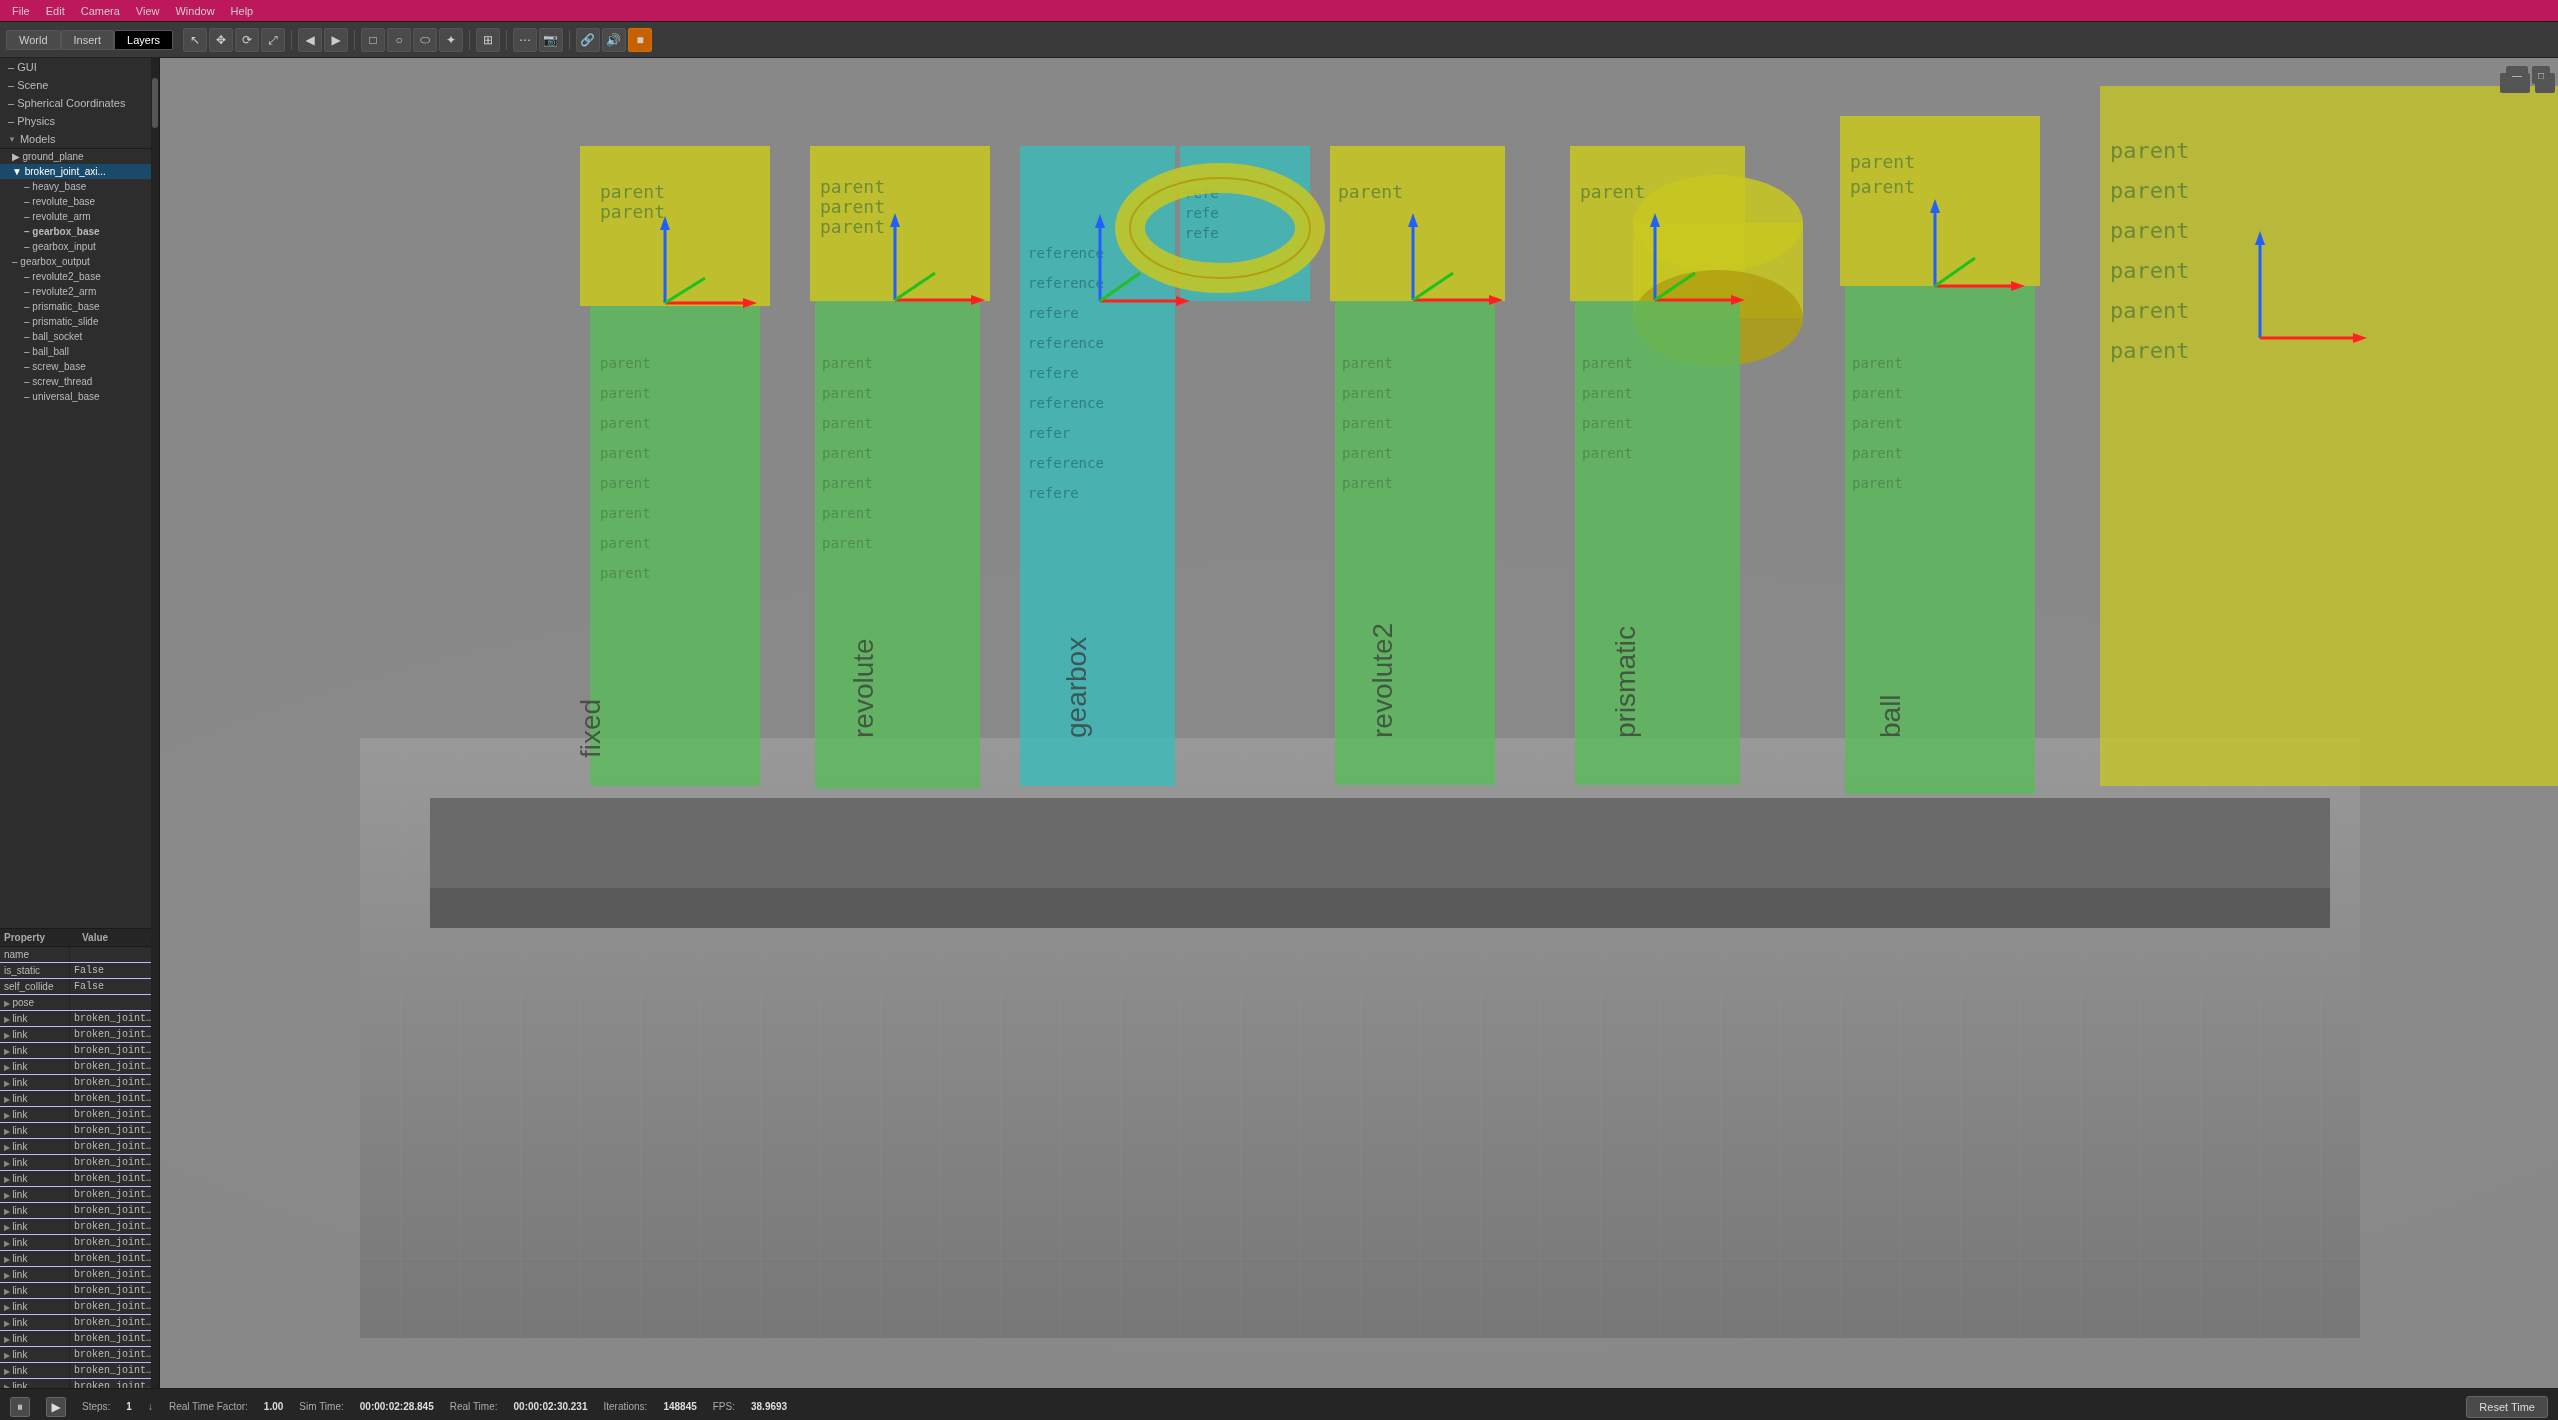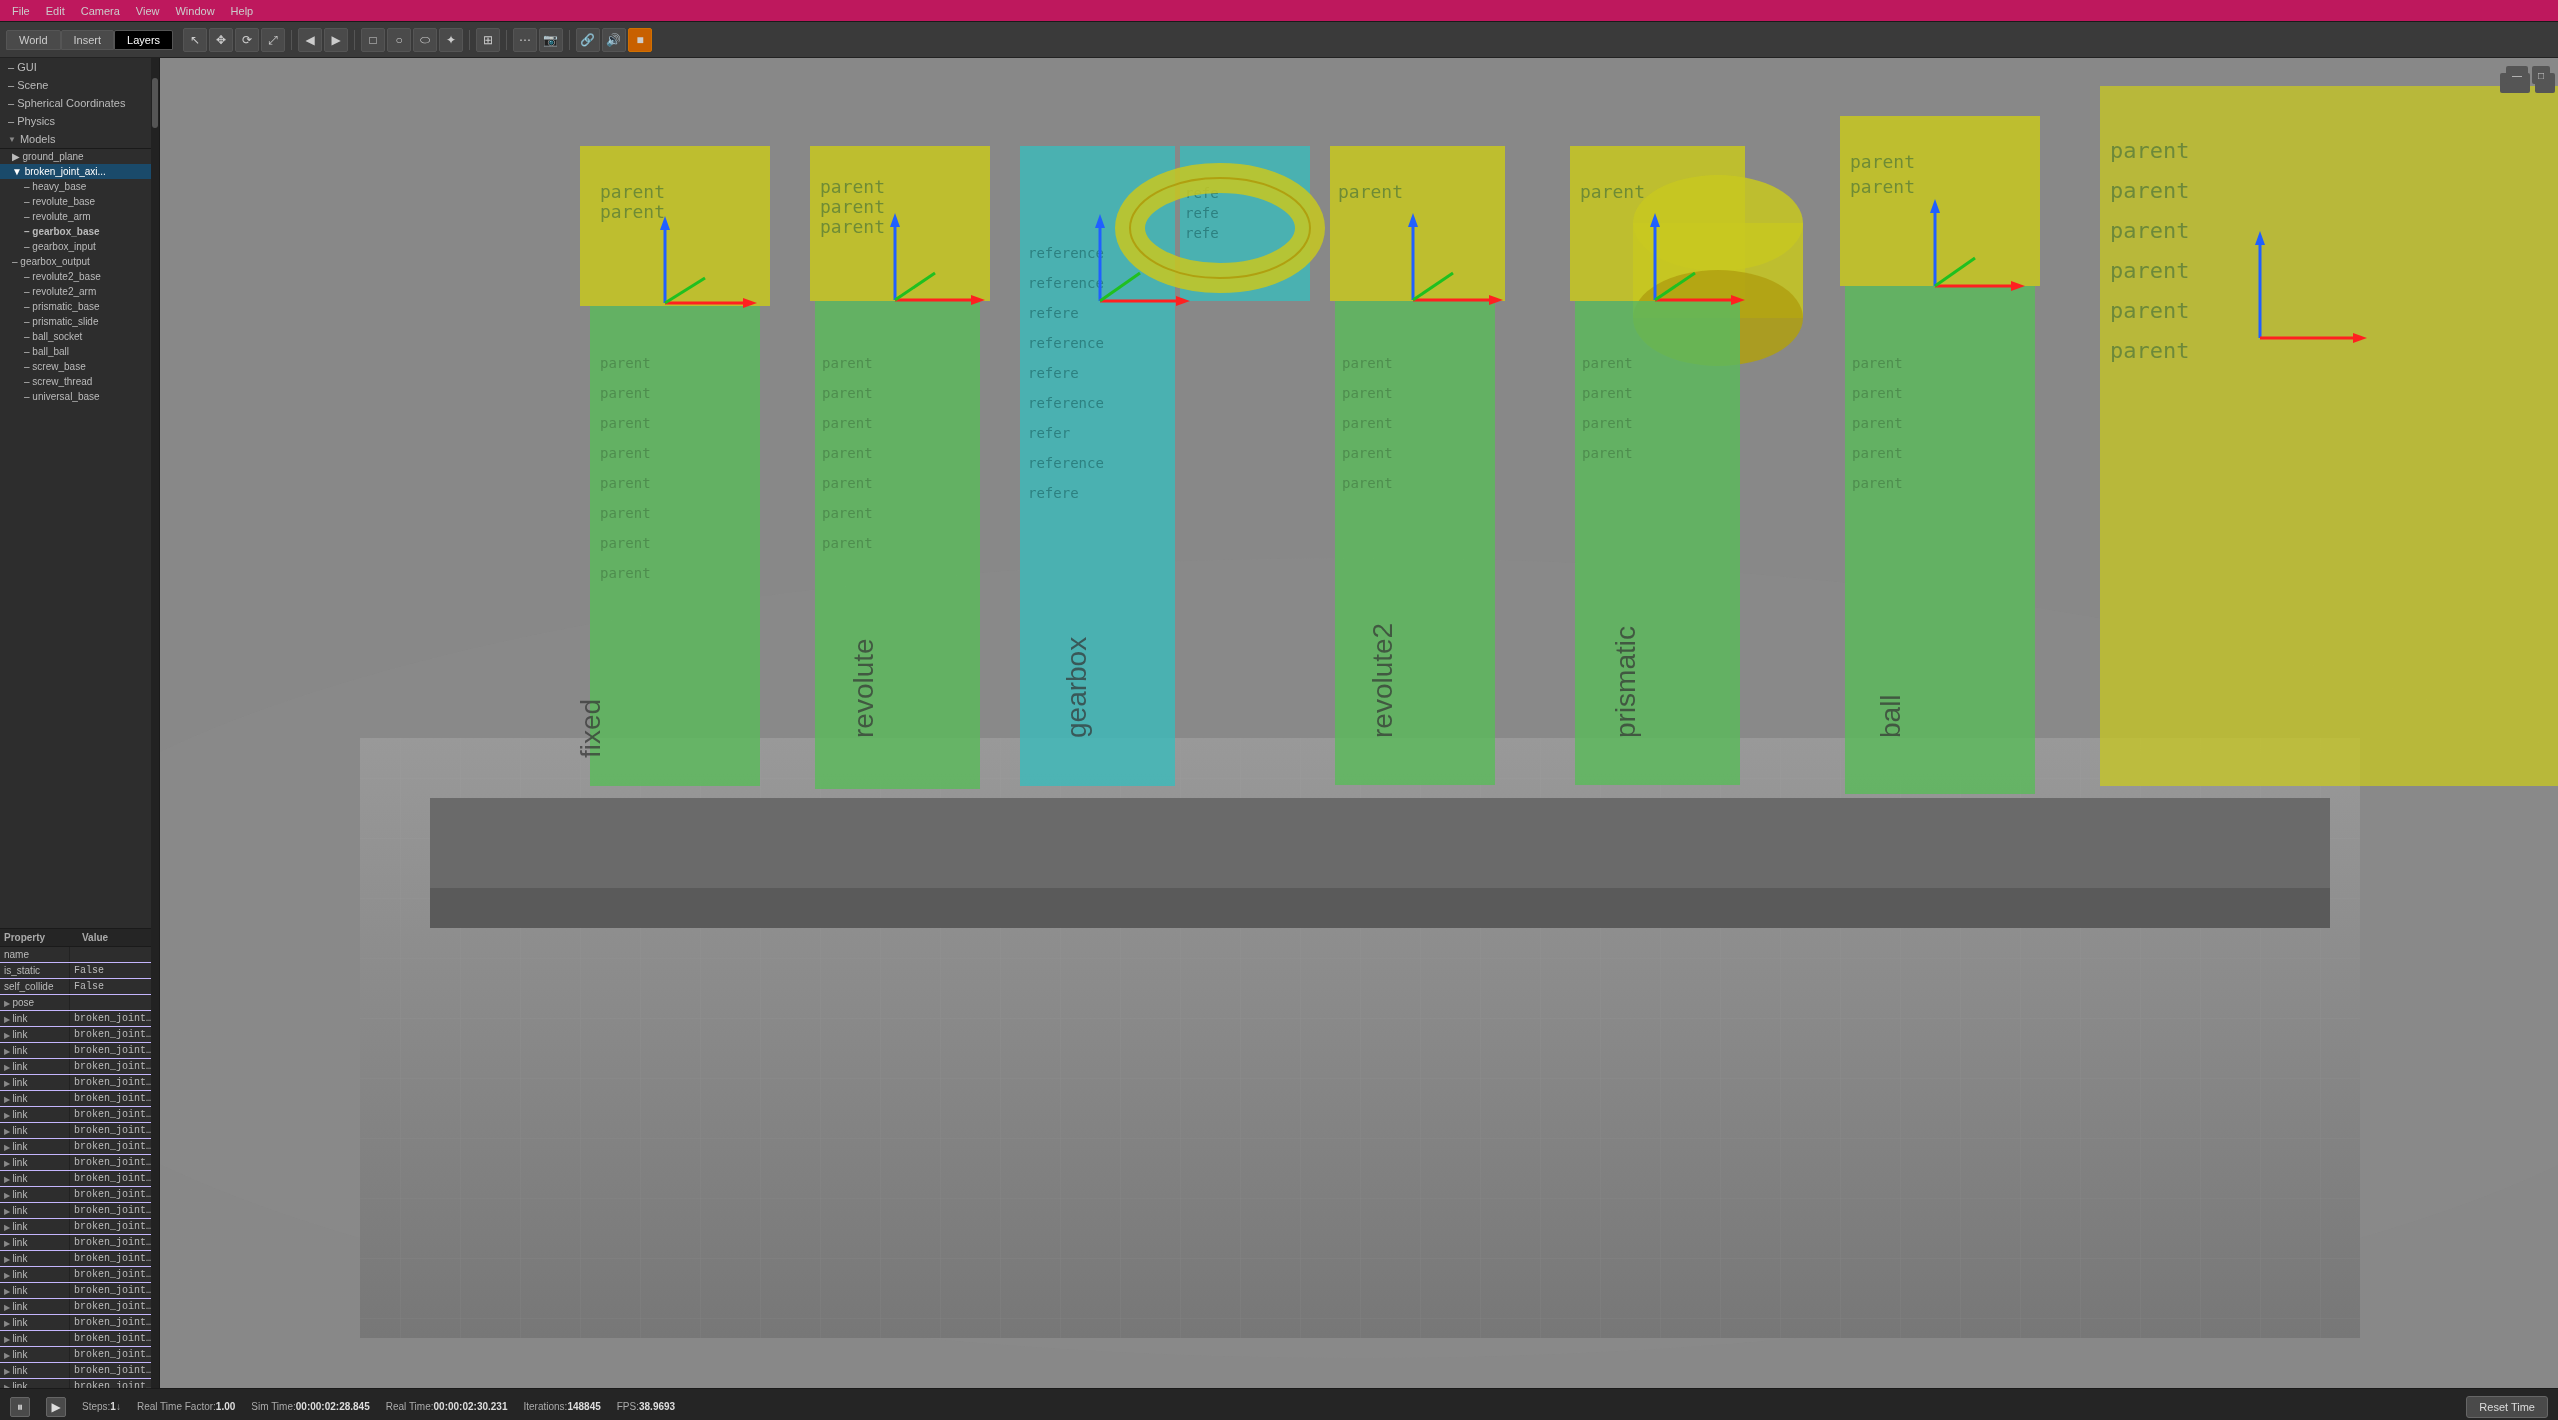--- a/index.html
+++ b/index.html
@@ -216,21 +216,21 @@
       display: flex;
       align-items: center;
       padding: 0 10px;
       gap: 16px;
       font-size: 10px;
       color: #aaa;
     }
     .status-item {
       display: flex;
       align-items: center;
-      gap: 0;
+      gap: 16px;
     }
     .status-value {
       color: #ddd;
       font-weight: bold;
     }
     .status-btn {
       padding: 4px 12px;
       background: #4a4a4a;
       border: 1px solid #666;
       border-radius: 3px;

